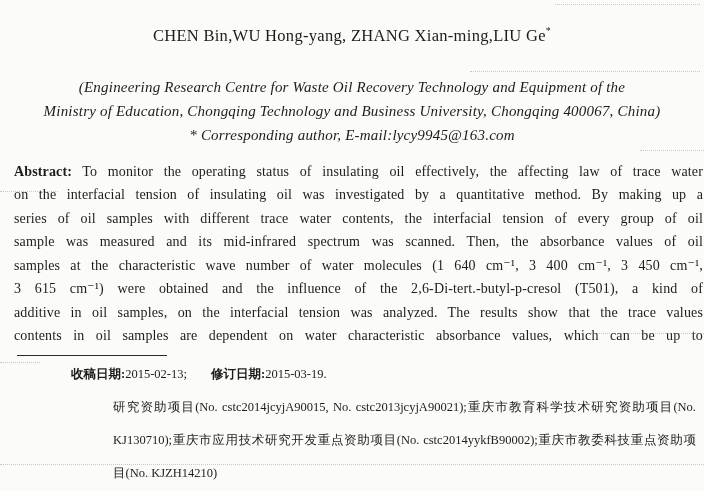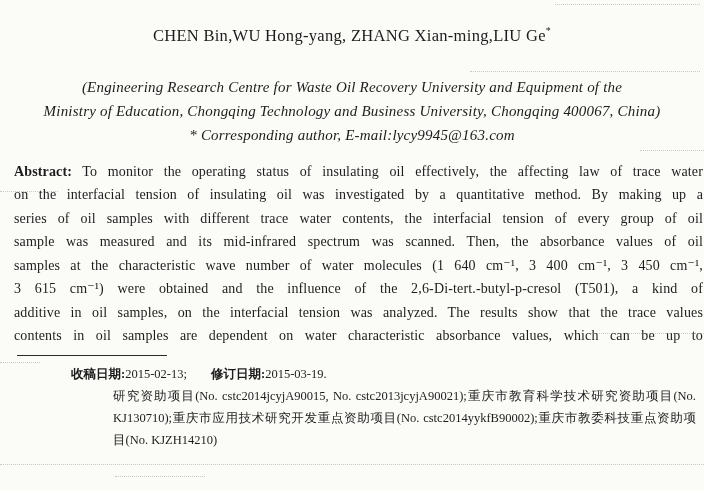--- a/index.html
+++ b/index.html
@@ -73,40 +73,41 @@
   .fn-line b {
     font-weight: bold;
     margin-left: 24px;
   }
   .fn-justify {
     text-align: justify;
     text-align-last: justify;
   }
   .fn-indent {
     padding-left: 66px;
+    margin-top: 11px;
   }
 </style>
 </head>
 <body>
 
 <div class="page">
 
   <div class="scan-artifact" style="top:4px; left:555px; width:145px;"></div>
   <div class="scan-artifact" style="top:71px; left:470px; width:230px;"></div>
   <div class="scan-artifact" style="top:150px; left:640px; width:64px;"></div>
   <div class="scan-artifact" style="top:191px; left:0px; width:58px;"></div>
   <div class="scan-artifact" style="top:333px; left:588px; width:116px;"></div>
   <div class="scan-artifact" style="top:362px; left:0px; width:40px;"></div>
   <div class="scan-artifact" style="top:464px; left:0px; width:704px;"></div>
   <div class="scan-artifact" style="top:476px; left:115px; width:90px;"></div>
 
   <div class="authors"><span>CHEN Bin,WU Hong-yang, ZHANG Xian-ming,LIU Ge</span><sup>*</sup></div>
 
   <div class="affiliation">
-    <div>(Engineering Research Centre for Waste Oil Recovery University and Equipment of the</div>
+    <div>(Engineering Research Centre for Waste Oil Recovery Technology and Equipment of the</div>
     <div>Ministry of Education, Chongqing Technology and Business University, Chongqing 400067, China)</div>
     <div>* Corresponding author, E-mail:lycy9945@163.com</div>
   </div>
 
   <div class="abstract">
     <div class="abs-line"><b>Abstract:</b><span> To monitor the operating status of insulating oil effectively, the affecting law of trace water</span></div>
     <div class="abs-line">on the interfacial tension of insulating oil was investigated by a quantitative method. By making up a</div>
     <div class="abs-line">series of oil samples with different trace water contents, the interfacial tension of every group of oil</div>
     <div class="abs-line">sample was measured and its mid-infrared spectrum was scanned. Then, the absorbance values of oil</div>
     <div class="abs-line">samples at the characteristic wave number of water molecules (1 640 cm⁻¹, 3 400 cm⁻¹, 3 450 cm⁻¹,</div>

